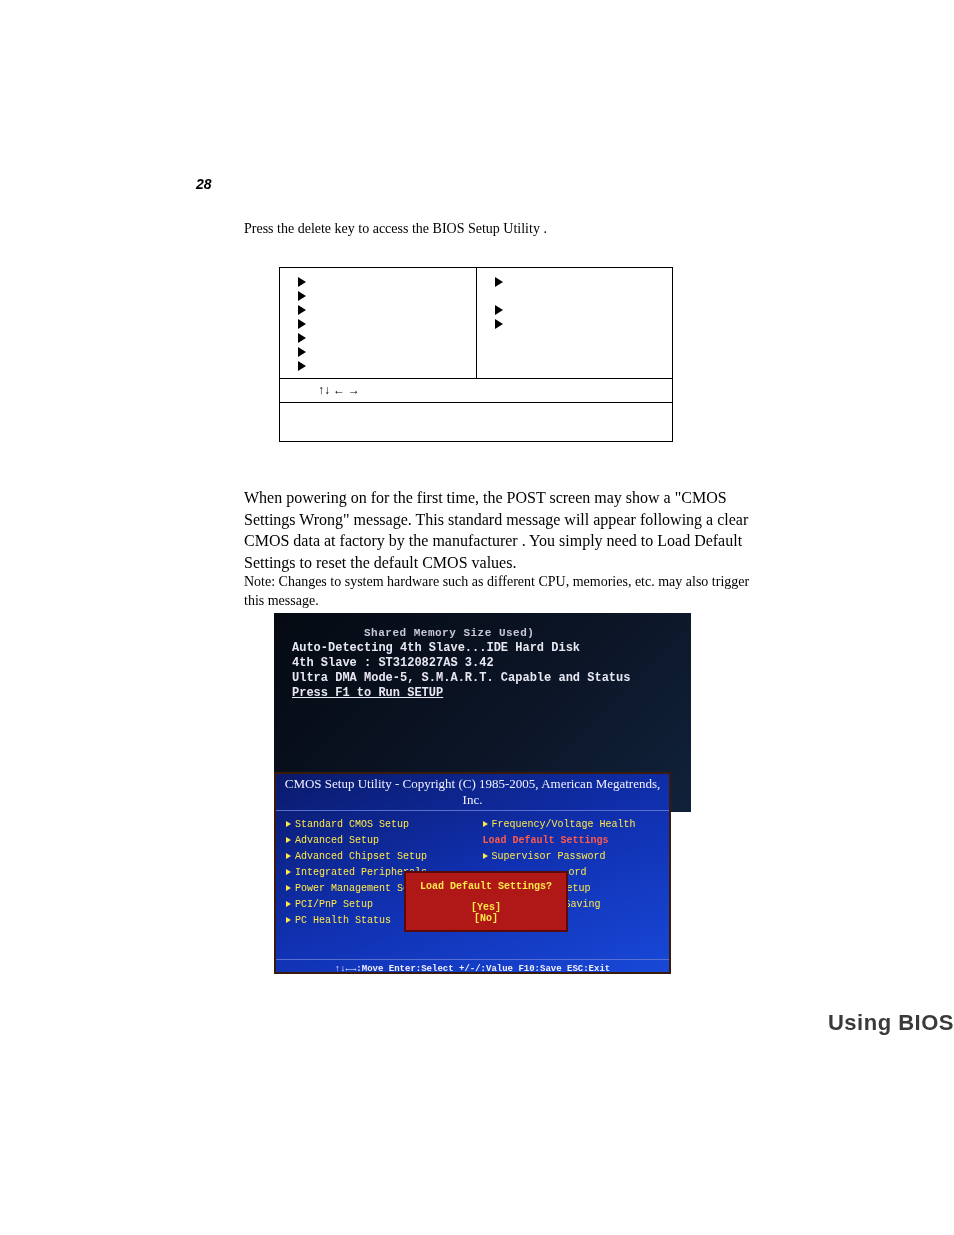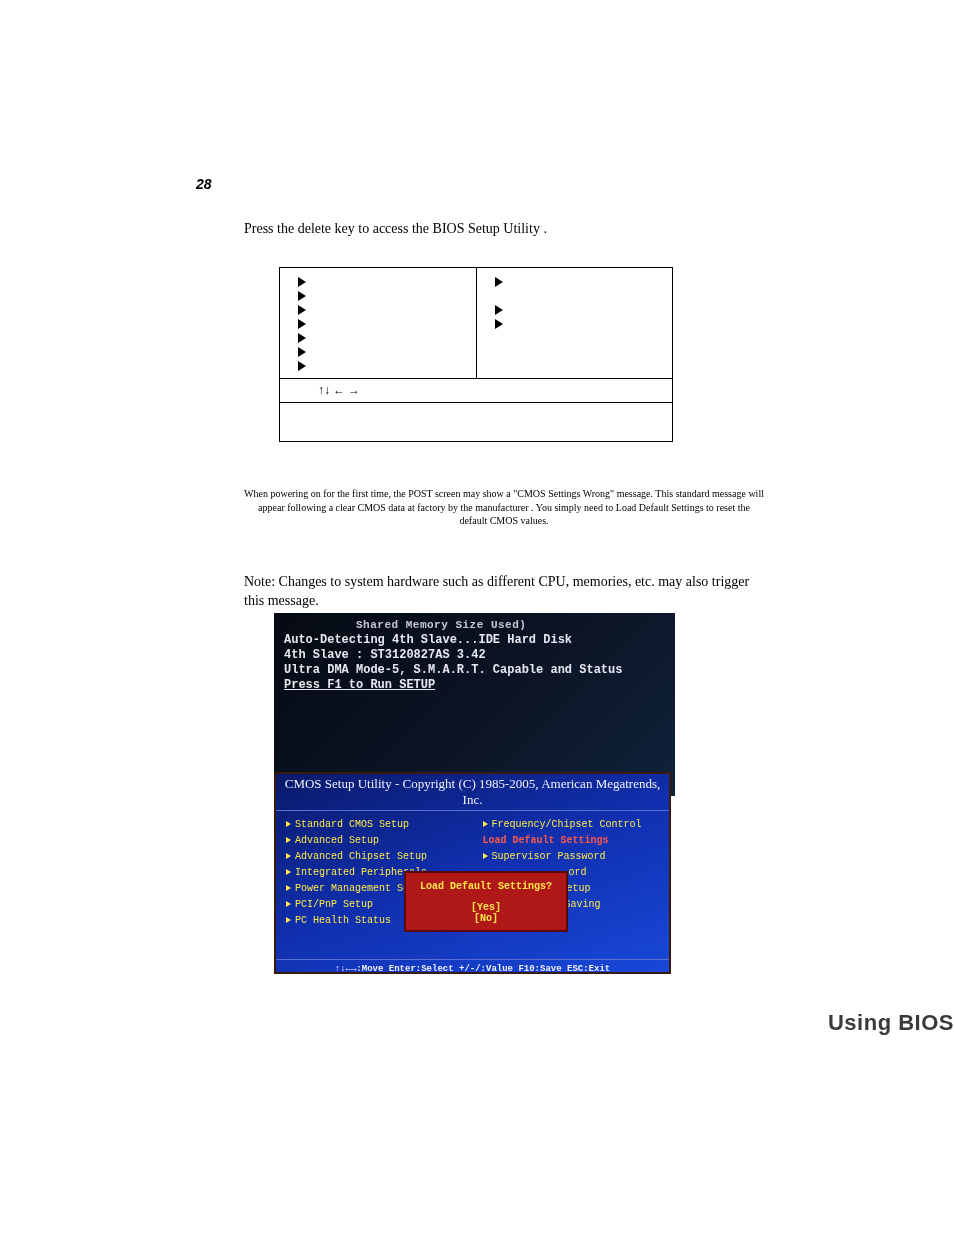--- a/index.html
+++ b/index.html
@@ -70,23 +70,22 @@
   }
   .setup-empty-row {
     border-top: 1px solid #000;
     height: 38px;
   }
   .para1 {
     position: absolute;
     top: 487px;
     left: 244px;
     width: 520px;
-    font-size: 10px;
+    font-size: 16px;
     line-height: 1.35;
-    text-align: center;
   }
   .para2 {
     position: absolute;
     top: 573px;
     left: 244px;
     width: 520px;
     font-size: 14px;
     line-height: 1.35;
   }
   
@@ -94,21 +93,21 @@
     position: absolute;
     top: 613px;
     left: 274px;
     width: 393px;
     height: 175px;
     background: linear-gradient(135deg, #050a12 0%, #0c1628 60%, #10223a 100%);
     font-family: "Courier New", monospace;
     color: #e8e8f2;
     font-weight: bold;
     font-size: 12px;
-    padding: 4px;
+    padding: 12px;
     overflow: hidden;
   }
   .shot1 .inner {
     padding: 2px 6px;
     line-height: 1.25;
   }
   .shot1 .topclip {
     color: #c8c8d6;
     font-size: 11px;
     letter-spacing: 0.5px;
@@ -259,21 +258,21 @@
       <div class="shot2-col">
         <div class="menu-item yellow-text"><span class="mtri"></span><span>Standard CMOS Setup</span></div>
         <div class="menu-item yellow-text"><span class="mtri"></span><span>Advanced Setup</span></div>
         <div class="menu-item yellow-text"><span class="mtri"></span><span>Advanced Chipset Setup</span></div>
         <div class="menu-item yellow-text"><span class="mtri"></span><span>Integrated Peripherals</span></div>
         <div class="menu-item yellow-text"><span class="mtri"></span><span>Power Management Setup</span></div>
         <div class="menu-item yellow-text"><span class="mtri"></span><span>PCI/PnP Setup</span></div>
         <div class="menu-item yellow-text"><span class="mtri"></span><span>PC Health Status</span></div>
       </div>
       <div class="shot2-col">
-        <div class="menu-item yellow-text"><span class="mtri"></span><span>Frequency/Chipset Control</span></div>
+        <div class="menu-item yellow-text"><span class="mtri"></span><span>Frequency/Voltage Health</span></div>
         <div class="menu-item red-text">Load Default Settings</div>
         <div class="menu-item yellow-text"><span class="mtri"></span><span>Supervisor Password</span></div>
         <div class="menu-item yellow-text" style="padding-left:86px;">ord</div>
         <div class="menu-item yellow-text" style="padding-left:78px;">Setup</div>
         <div class="menu-item yellow-text" style="padding-left:70px;">t Saving</div>
       </div>
       <div class="dialog">
         <div>Load Default Settings?</div>
         <div class="dialog-btns">
           <span>[Yes]</span>

